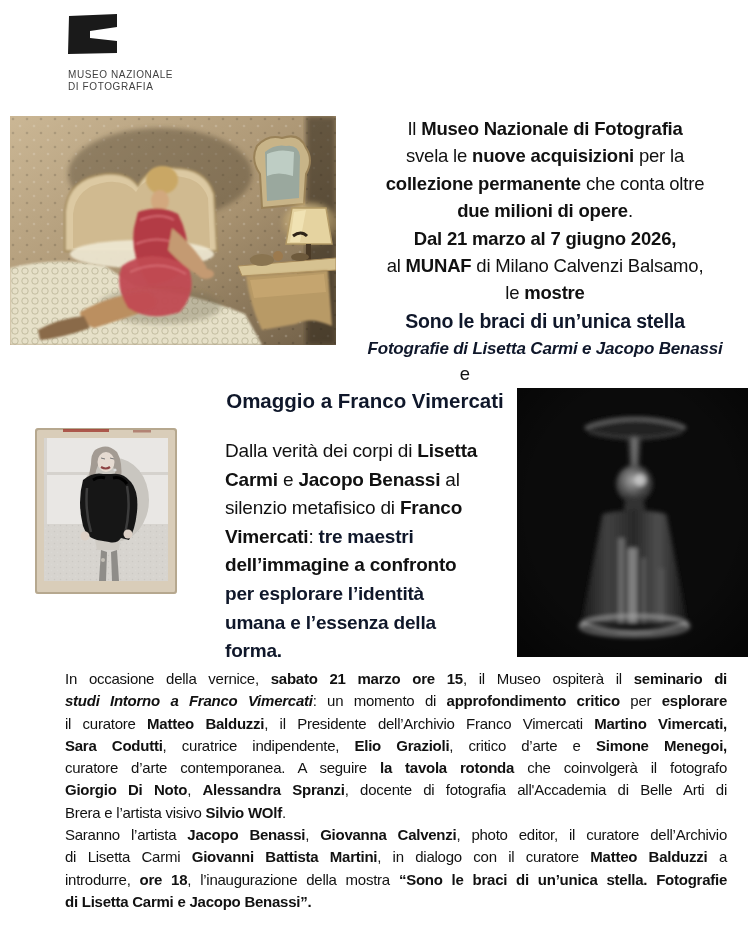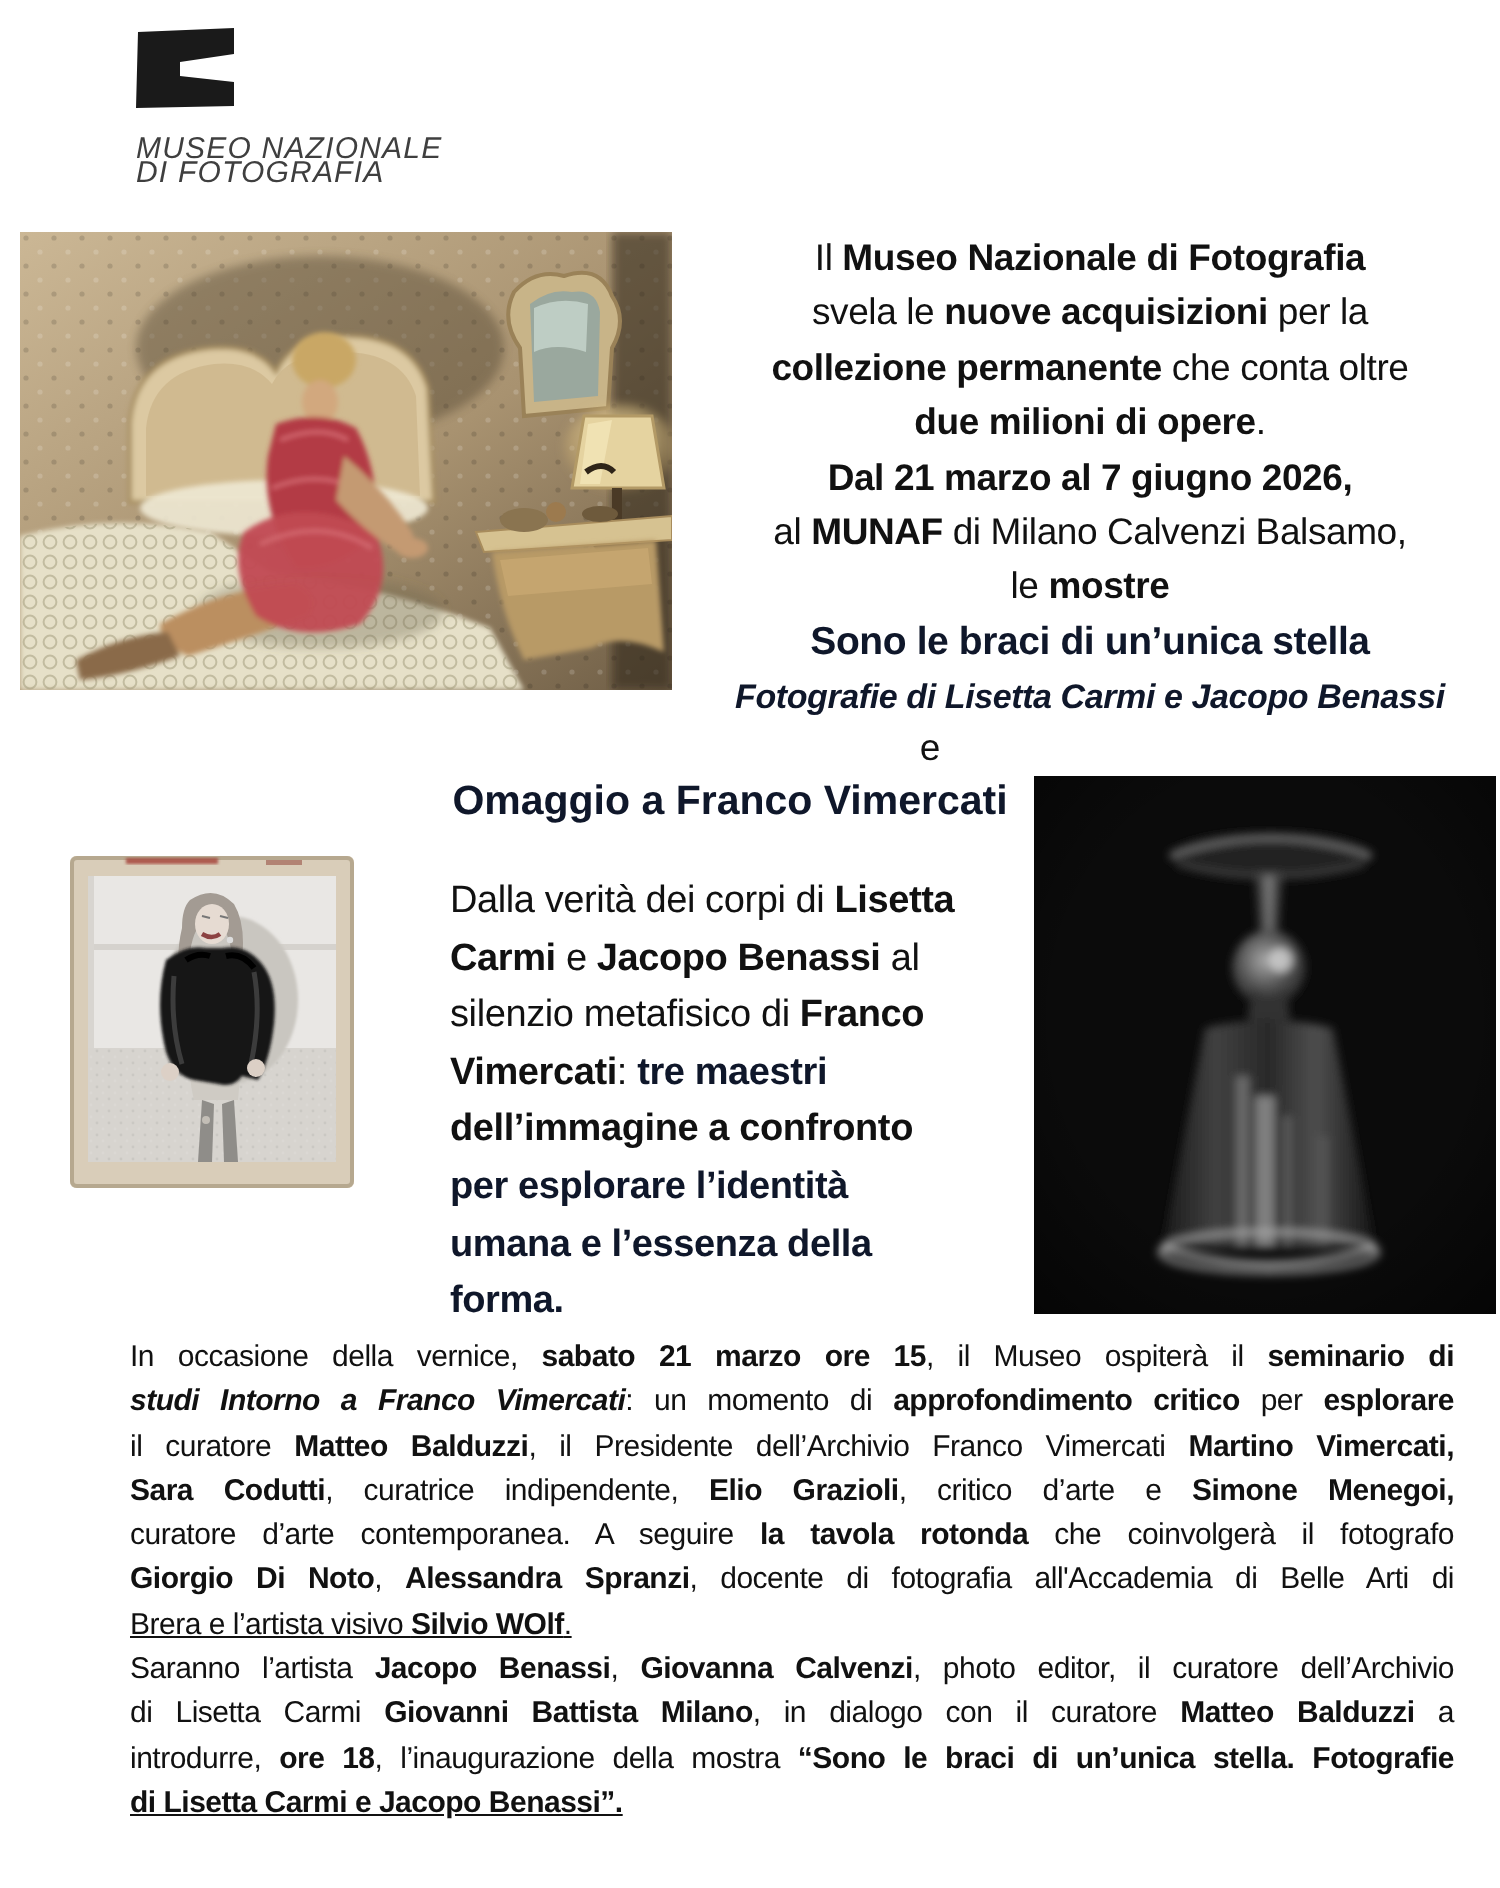--- a/index.html
+++ b/index.html
@@ -11,21 +11,21 @@
   }
   .abs{position:absolute;}
   .b{font-weight:bold;}
   .i{font-style:italic;}
   .r{color:#0f172a;}
   .tl{white-space:nowrap;}
 
   
   #logo{left:68px;top:14px;width:180px;}
   #logo svg{display:block;}
-  .logo-text{margin-top:15px;font-size:15px;line-height:11.5px;letter-spacing:.6px;color:#3f3f3f;font-weight:500;font-style:italic;}
+  .logo-text{margin-top:15px;font-size:10px;line-height:11.5px;letter-spacing:.6px;color:#3f3f3f;font-weight:500;}
 
   
   #photo-bedroom{left:10px;top:116px;width:326px;height:229px;}
   #photo-polaroid{left:35px;top:428px;width:142px;height:166px;}
   #photo-glass{left:517px;top:388px;width:231px;height:269px;}
   .photo svg{display:block;width:100%;height:100%;}
 
   
   #announce{left:348px;top:115px;width:394px;text-align:center;
     font-size:18.5px;line-height:27.4px;letter-spacing:-.2px;}
@@ -35,21 +35,21 @@
   
   #connector{left:225px;top:361px;width:480px;text-align:center;font-size:18.5px;line-height:26px;}
   #homage{left:0;top:388px;width:730px;text-align:center;font-size:20.5px;line-height:26px;}
 
   
   #middle{left:225px;top:437px;width:300px;font-size:19px;line-height:28.6px;letter-spacing:-.2px;}
 
   
   #bodytext{left:65px;top:668px;width:662px;font-size:15px;line-height:22.3px;letter-spacing:-.25px;}
   #bodytext .tl{text-align:justify;text-align-last:justify;}
-  #bodytext .tl.last{text-align-last:left;text-decoration:underline;}
+  #bodytext .tl.last{text-align-last:left;}
 </style>
 </head>
 <body>
 
 <div class="abs" id="logo">
   <svg width="50" height="40" viewBox="0 0 50 40">
     <polygon points="1,2 49,0 49,13 22,17 22,24 49,27 49,39 0,40" fill="#1a1a1a"></polygon>
   </svg>
   <div class="logo-text">
     <div>MUSEO NAZIONALE</div>
@@ -245,16 +245,16 @@
 
 <div class="abs" id="bodytext">
     <div class="tl"><span>In occasione della vernice, </span><span class="b">sabato 21 marzo ore 15</span><span>, il Museo ospiterà il </span><span class="b">seminario di</span></div>
     <div class="tl"><span class="b i">studi Intorno a Franco Vimercati</span><span>: un momento di </span><span class="b">approfondimento critico</span><span> per </span><span class="b">esplorare</span></div>
     <div class="tl"><span>il curatore </span><span class="b">Matteo Balduzzi</span><span>, il Presidente dell’Archivio Franco Vimercati </span><span class="b">Martino Vimercati,</span></div>
     <div class="tl"><span class="b">Sara Codutti</span><span>, curatrice indipendente, </span><span class="b">Elio Grazioli</span><span>, critico d’arte e </span><span class="b">Simone Menegoi,</span></div>
     <div class="tl"><span>curatore d’arte contemporanea. A seguire </span><span class="b">la tavola rotonda</span><span> che coinvolgerà il fotografo</span></div>
     <div class="tl"><span class="b">Giorgio Di Noto</span><span>, </span><span class="b">Alessandra Spranzi</span><span>, docente di fotografia all'Accademia di Belle Arti di</span></div>
     <div class="tl last"><span>Brera e l’artista visivo </span><span class="b">Silvio WOlf</span><span>.</span></div>
     <div class="tl"><span>Saranno l’artista </span><span class="b">Jacopo Benassi</span><span>, </span><span class="b">Giovanna Calvenzi</span><span>, photo editor, il curatore dell’Archivio</span></div>
-    <div class="tl"><span>di Lisetta Carmi </span><span class="b">Giovanni Battista Milano</span><span>, in dialogo con il curatore </span><span class="b">Matteo Balduzzi</span><span> a</span></div>
+    <div class="tl"><span>di Lisetta Carmi </span><span class="b">Giovanni Battista Martini</span><span>, in dialogo con il curatore </span><span class="b">Matteo Balduzzi</span><span> a</span></div>
     <div class="tl"><span>introdurre, </span><span class="b">ore 18</span><span>, l’inaugurazione della mostra </span><span class="b">“Sono le braci di un’unica stella. Fotografie</span></div>
     <div class="tl last"><span class="b">di Lisetta Carmi e Jacopo Benassi”.</span></div>
   </div>
 
 </body></html>

